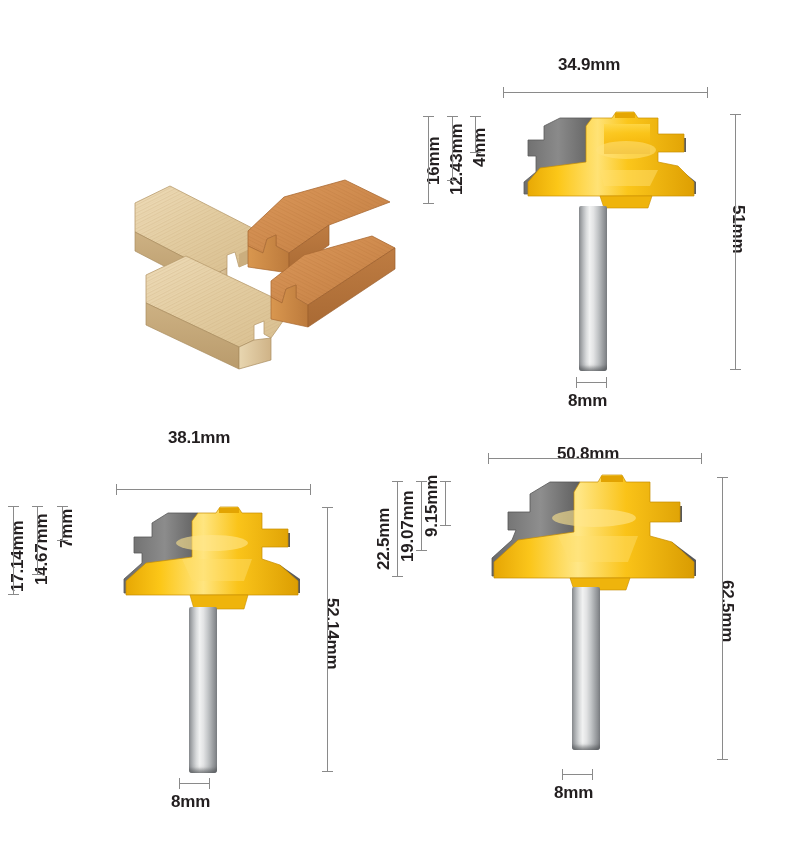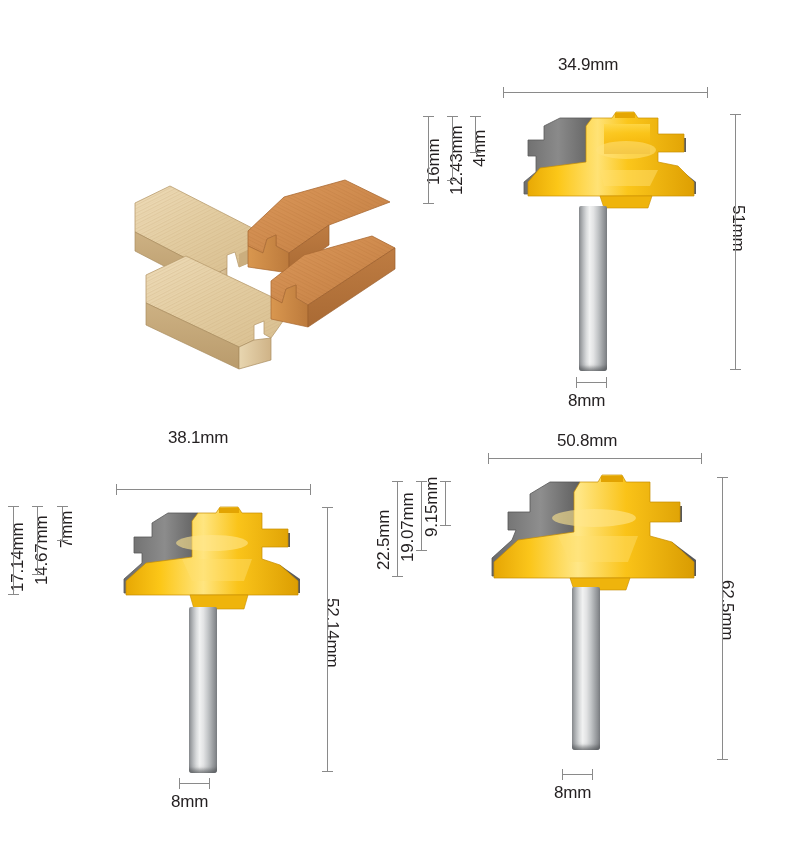--- a/index.html
+++ b/index.html
@@ -4,21 +4,21 @@
 <style>
   html,body{margin:0;padding:0;}
   body{
     width:790px;height:864px;
     background:#ffffff;
     font-family:"Liberation Sans", sans-serif;
     color:#231f20;
     overflow:hidden;
     position:relative;
   }
-  .stage{position:absolute;left:0;top:0;width:790px;height:672px;}
+  .stage{position:absolute;left:0;top:0;width:790px;height:672px;font-weight:bold;}
 
   
   .dim-label{
     position:absolute;
     font-size:17px;
     color:#231f20;
     white-space:nowrap;
     letter-spacing:-.2px;
   }
   .dim-label.v-ccw{transform-origin:0 0;transform:rotate(-90deg);}
@@ -276,21 +276,21 @@
     </div>
 
     <div class="hline" style="left:179px;top:783px;width:31px;"></div>
     <div class="cap-v" style="left:179px;top:778px;"></div>
     <div class="cap-v" style="left:209px;top:778px;"></div>
     <div class="dim-label" style="left:171px;top:792px;">8mm</div>
   </div>
 
   <div>
 
-    <div class="dim-label" style="left:557px;top:431px;">50.8mm</div>
+    <div class="dim-label" style="left:557px;top:444px;">50.8mm</div>
     <div class="hline" style="left:488px;top:458px;width:214px;"></div>
     <div class="cap-v" style="left:488px;top:453px;"></div>
     <div class="cap-v" style="left:701px;top:453px;"></div>
 
     <div class="dim-label v-ccw" style="left:374px;top:570px;">22.5mm</div>
     <div class="vline" style="left:397px;top:481px;height:95px;"></div>
     <div class="cap-h" style="left:392px;top:481px;"></div>
     <div class="cap-h" style="left:392px;top:576px;"></div>
 
     <div class="dim-label v-ccw" style="left:398px;top:562px;">19.07mm</div>

